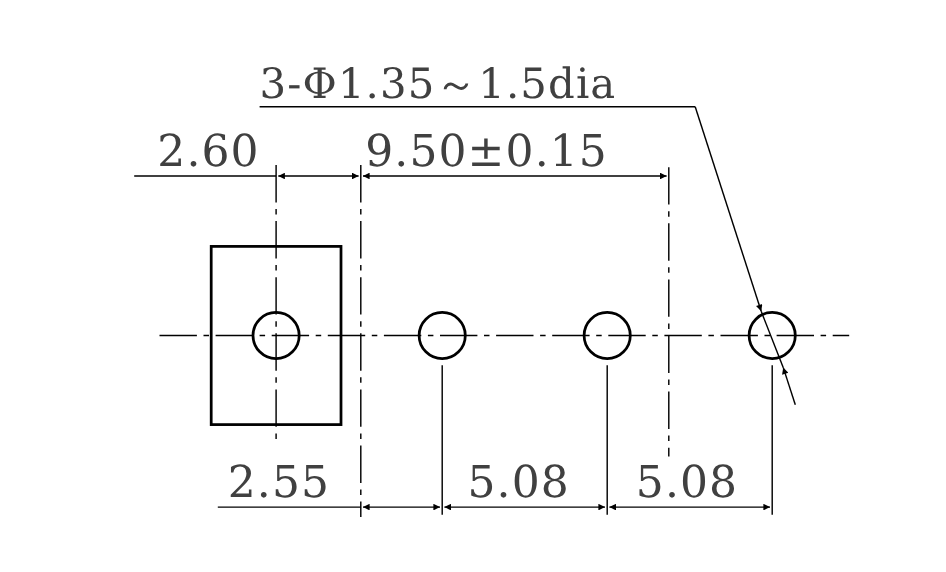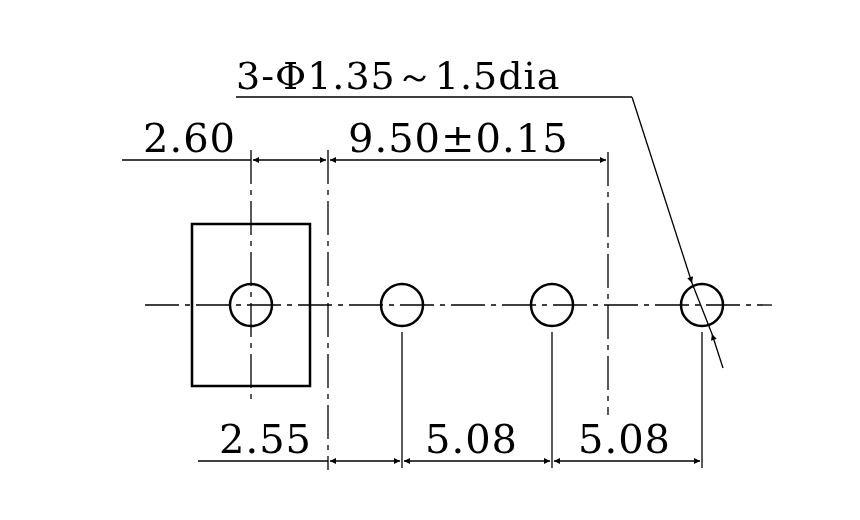--- a/index.html
+++ b/index.html
@@ -1,21 +1,21 @@
 <!DOCTYPE html>
 <html><head>
 <meta charset="utf-8">
 <style>
   html, body { margin: 0; padding: 0; background: #ffffff; }
   body { width: 860px; height: 520px; overflow: hidden; position: relative; }
   svg { position: absolute; left: 0; top: 0; }
   .label {
     position: absolute;
     font-family: "DejaVu Serif", "Liberation Serif", serif;
-    color: #000000;
+    color: #404040;
     white-space: nowrap;
     line-height: 1;
   }
   .callout { font-size: 38px; letter-spacing: 1px; }
   .dim { font-size: 40px; letter-spacing: 1px; }
 </style>
 </head>
 <body>
 
 <svg width="860" height="520" viewBox="0 0 860 520">
@@ -55,17 +55,17 @@
 
   <line x1="236" y1="97" x2="632" y2="97" stroke="#000" stroke-width="1.3"></line>
   <line x1="632" y1="97" x2="692" y2="283" stroke="#000" stroke-width="1.3" marker-end="url(#arr)"></line>
   <line x1="723" y1="368" x2="712" y2="334" stroke="#000" stroke-width="1.3" marker-end="url(#arr)"></line>
   <line x1="692" y1="283" x2="712" y2="334" stroke="#000" stroke-width="1.3"></line>
 </svg>
 
 <div class="label callout" style="left:236px; top:57px;">3-Φ1.35～1.5dia</div>
 
 <div class="label dim" style="left:143px; top:118px;">2.60</div>
-<div class="label dim" style="left:348px; top:118px;">9.50±0.15</div>
+<div class="label dim" style="left:332px; top:118px;">9.50±0.15</div>
 
-<div class="label dim" style="left:207px; top:419px;margin-left:12px;">2.55</div>
+<div class="label dim" style="left:207px; top:419px;">2.55</div>
 <div class="label dim" style="left:425px; top:419px;">5.08</div>
 <div class="label dim" style="left:578px; top:419px;">5.08</div>
 
 </body></html>

